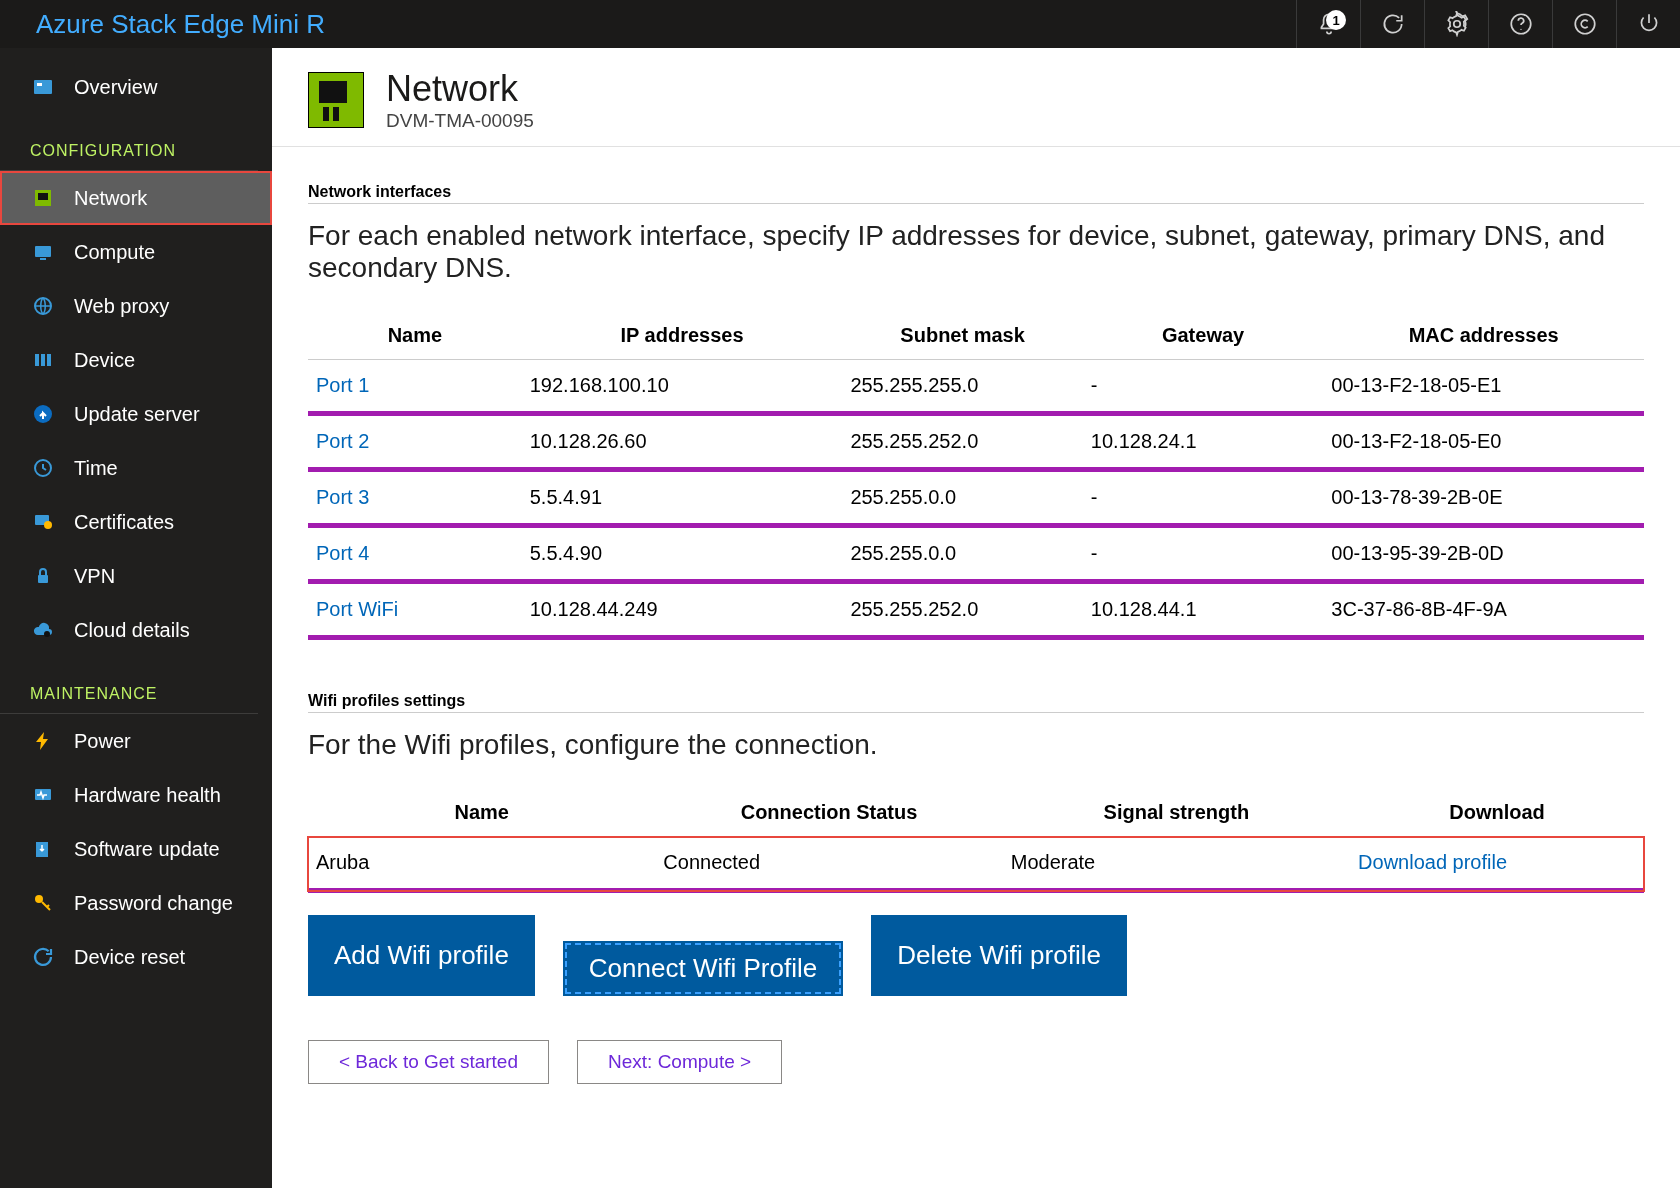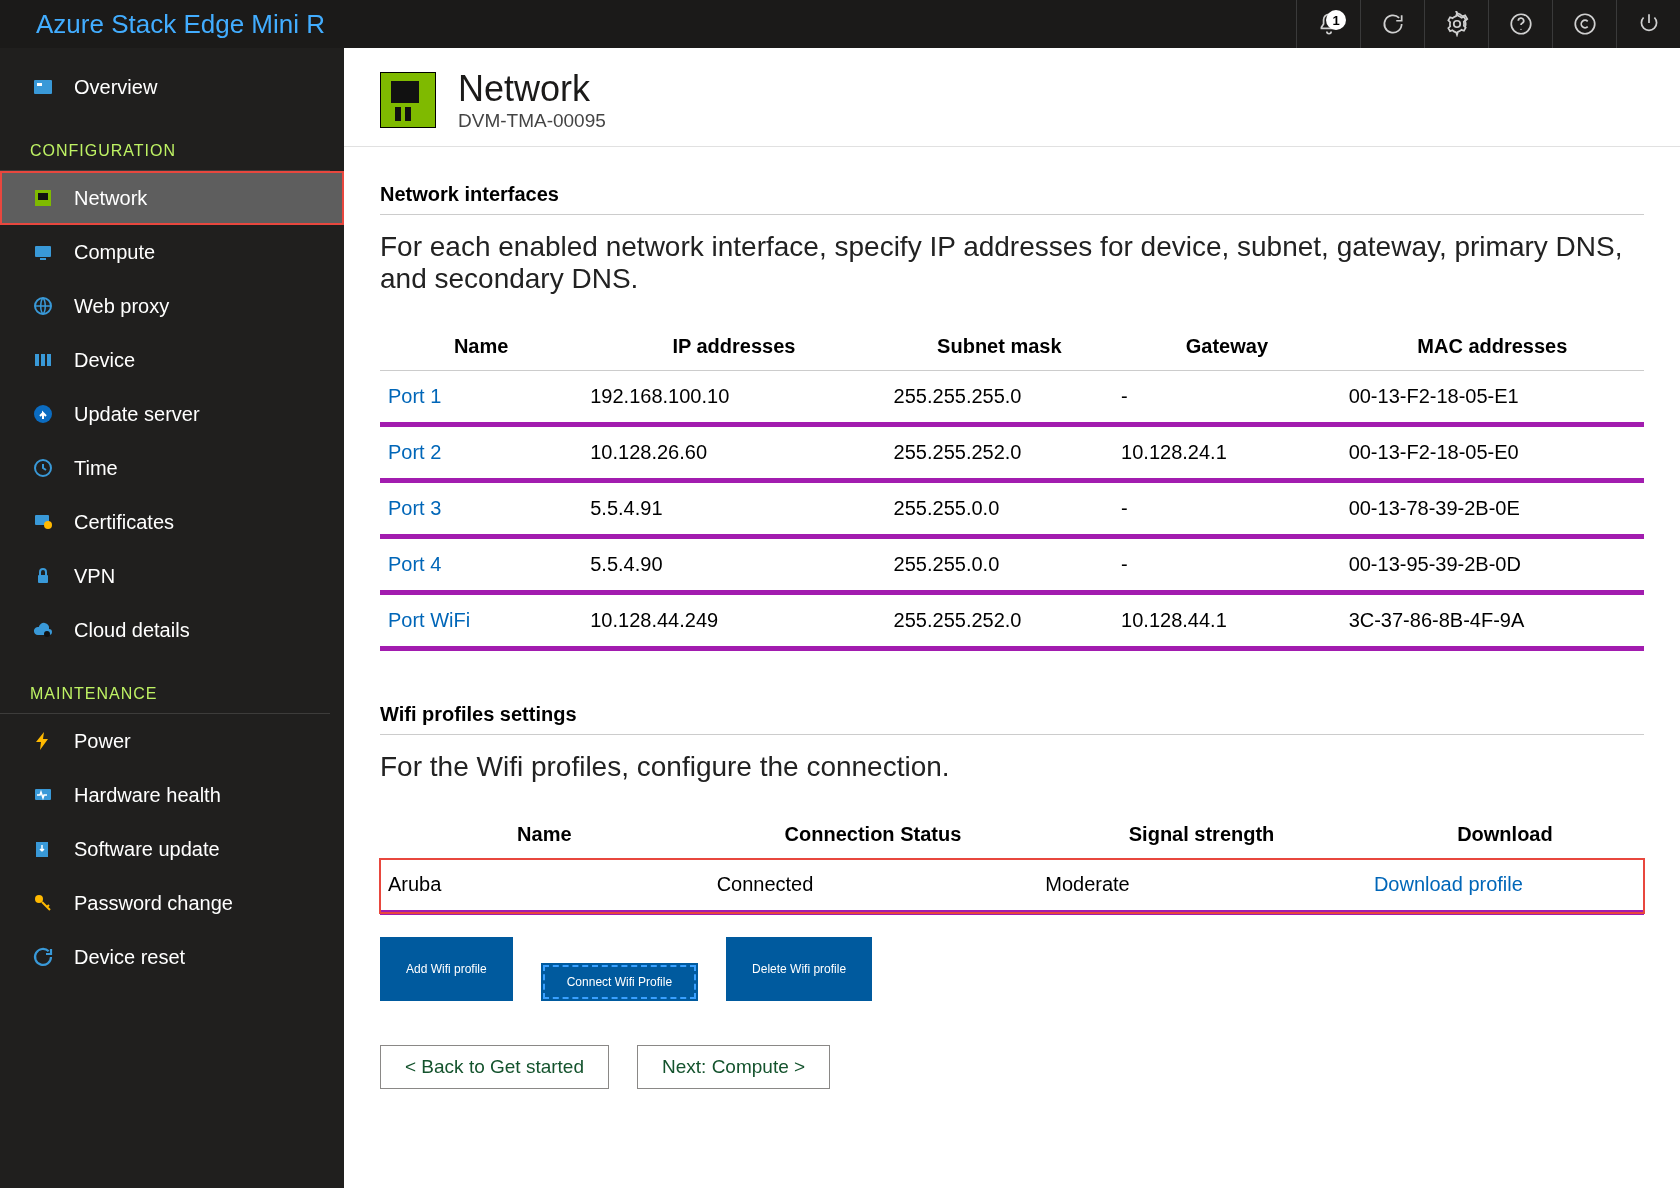--- a/index.html
+++ b/index.html
@@ -5,43 +5,43 @@
   * { box-sizing: border-box; margin: 0; padding: 0; }
   html, body { width: 1680px; height: 1200px; font-family: "Segoe UI", Arial, sans-serif; background: #fff; overflow: hidden; }
   .topbar { height: 48px; background: #1b1a19; display: flex; align-items: center; color: #fff; }
   .topbar-title { color: #42adff; font-size: 26px; font-weight: 400; padding-left: 36px; flex: 1; }
   .topbar-icons { display: flex; height: 100%; }
   .topbar-icon { width: 64px; height: 100%; display: flex; align-items: center; justify-content: center; border-left: 1px solid #3a3a3a; cursor: pointer; position: relative; }
   .topbar-icon svg { width: 26px; height: 26px; stroke: #d0d0d0; fill: none; stroke-width: 1.6; }
   .topbar-icon .filled { fill: #d0d0d0; stroke: none; }
   .badge { position: absolute; top: 10px; right: 14px; background: #fff; color: #000; font-size: 13px; font-weight: 600; width: 20px; height: 20px; border-radius: 50%; display: flex; align-items: center; justify-content: center; }
   .body { display: flex; height: calc(100% - 60px); }
-  .sidebar { width: 344px; background: #201f1e; color: #fff; padding-top: 12px; overflow-y: auto; }
+  .sidebar { width: 272px; background: #201f1e; color: #fff; padding-top: 12px; overflow-y: auto; }
   .side-item { display: flex; align-items: center; gap: 18px; padding: 14px 20px 14px 30px; font-size: 20px; cursor: pointer; }
   .side-item.selected { background: #5e5e5e; outline: 2px solid #e8473e; outline-offset: -2px; }
   .side-section { padding: 28px 0 10px 30px; color: #bef264; font-size: 16px; letter-spacing: 1px; border-bottom: 1px solid #3d3c3b; margin-right: 14px; }
   .side-icon { width: 26px; height: 26px; display: flex; align-items: center; justify-content: center; }
   .side-icon svg { width: 24px; height: 24px; }
   .main { flex: 1; padding: 0; overflow-y: auto; }
   .page-header { display: flex; align-items: center; gap: 22px; padding: 20px 36px 14px 36px; border-bottom: 1px solid #e1e1e1; }
   .page-header-icon { width: 56px; height: 56px; background: #7fba00; border: 1px solid #000; position: relative; }
   .page-title-block h1 { font-size: 36px; font-weight: 400; color: #1b1a19; }
   .page-title-block .sub { font-size: 19px; color: #444; }
   .content { padding: 36px; }
-  .section-title { font-size: 20px; font-weight: 600; padding-bottom: 8px; border-bottom: 1px solid #ccc; }
+  .section-title { font-size: 16px; font-weight: 600; padding-bottom: 2px; border-bottom: 1px solid #ccc; }
   .section-desc { font-size: 28px; color: #222; padding: 16px 0 28px 0; }
   table.grid { width: 100%; border-collapse: collapse; font-size: 20px; }
   table.grid th { text-align: center; font-weight: 600; padding: 12px 8px; border-bottom: 1px solid #ccc; }
   table.grid td { padding: 14px 8px; border-bottom: 5px solid #a21caf; }
   table.grid td a, .link { color: #0066b8; text-decoration: none; cursor: pointer; }
   .wifi-row-hl { outline: 2px solid #e8473e; outline-offset: -1px; }
   .btn-row { display: flex; gap: 28px; margin-top: 22px; }
-  .btn-primary { background: #005a9e; color: #fff; border: none; font-size: 12px; padding: 12px 26px; cursor: pointer; }
+  .btn-primary { background: #005a9e; color: #fff; border: none; font-size: 26px; padding: 12px 26px; cursor: pointer; }
   .btn-primary.dashed { outline: 2px dashed #3aa0ff; outline-offset: -4px; margin-top: 26px; }
-  .btn-secondary { background: #fff; border: 1px solid #8a8886; color: #14532d; font-size: 19px; padding: 10px 24px; cursor: pointer; }
+  .btn-secondary { background: #fff; border: 1px solid #8a8886; color: #6d28d9; font-size: 19px; padding: 10px 30px; cursor: pointer; }
   .nav-row { display: flex; gap: 28px; margin-top: 44px; }
   .spacer { height: 52px; }
 </style>
 </head>
 <body>
 
 <div class="topbar">
   <div class="topbar-title">Azure Stack Edge Mini R</div>
   <div class="topbar-icons">
     <div class="topbar-icon">

